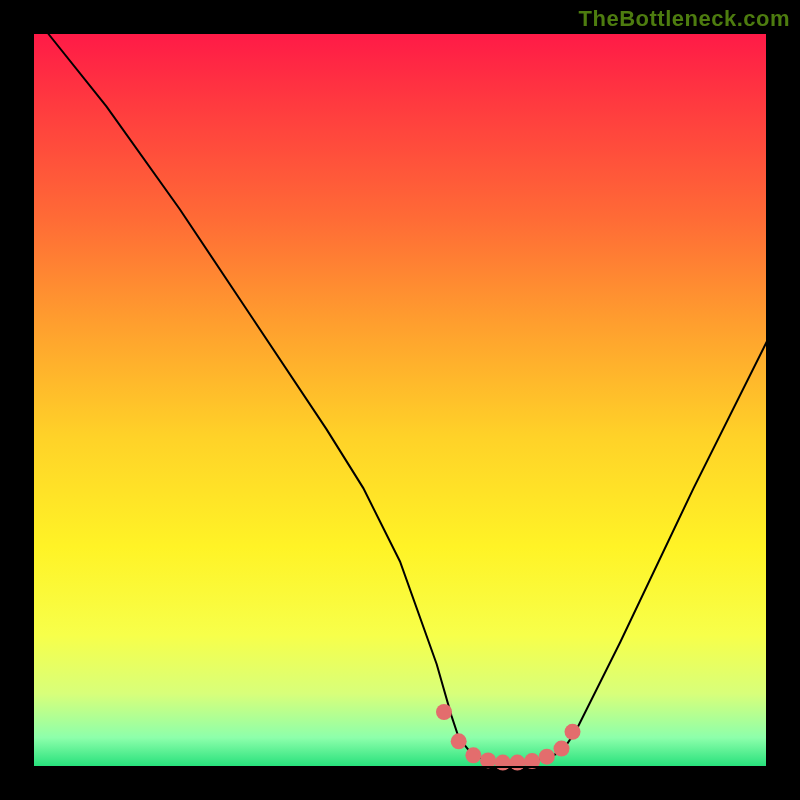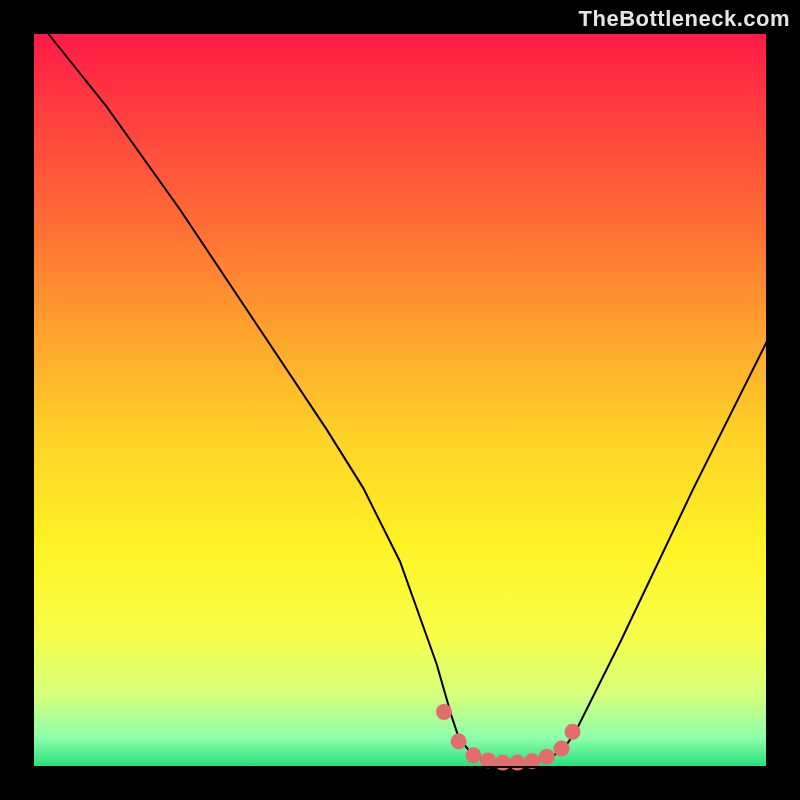--- a/index.html
+++ b/index.html
@@ -13,21 +13,21 @@
   }
   .wrap {
     position: relative;
     width: 800px;
     height: 800px;
   }
   .watermark {
     position: absolute;
     top: 6px;
     right: 10px;
-    color: #e5e5e5;
+    color: #4d7c0f;
     font-size: 22px;
     font-weight: bold;
     letter-spacing: 0.5px;
     user-select: none;
   }
   svg {
     display: block;
   }
 </style>
 </head>

